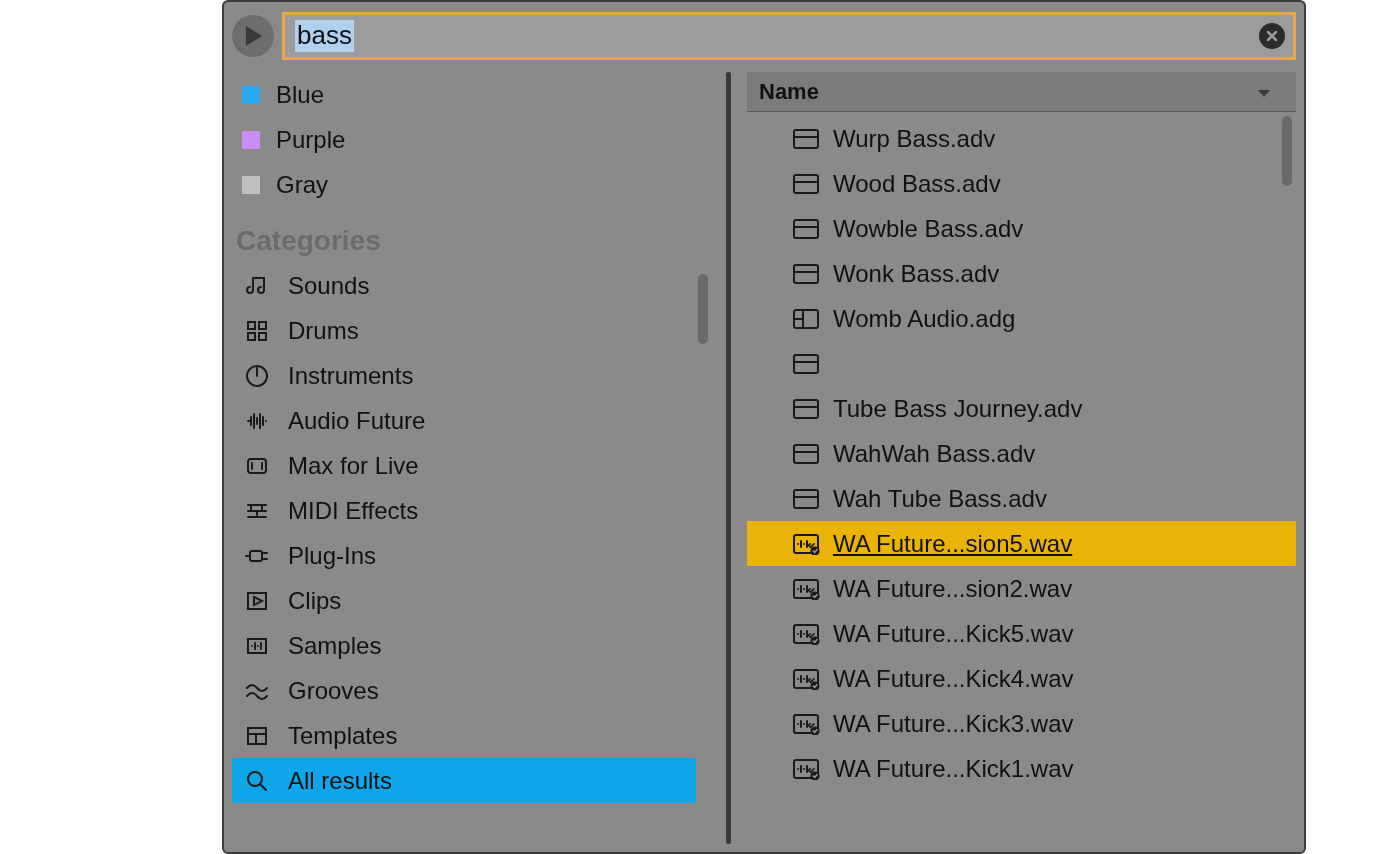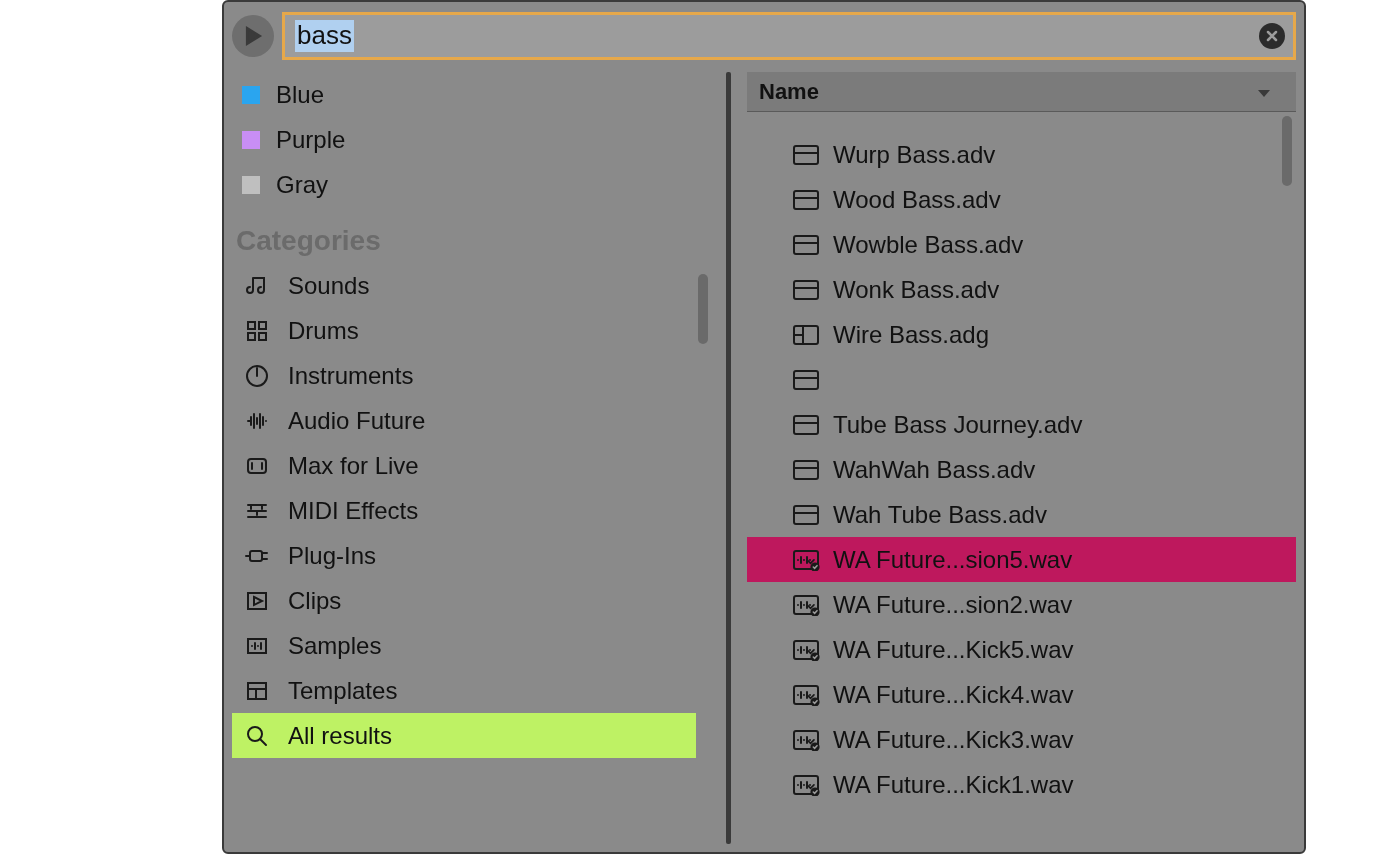--- a/index.html
+++ b/index.html
@@ -106,48 +106,48 @@
     height: 18px;
     flex-shrink:0;
   }
   .section-label {
     font-size: 28px;
     font-weight: 600;
     color: #6b6b6b;
     padding: 18px 0 6px 4px;
   }
   .cat-row { height: 45px; }
-  .cat-row.selected { background: #bef264; }
+  .cat-row.selected { background: #0ea5e9; }
   .cat-icon { width: 30px; display:flex; justify-content:center; }
   .right-header {
     height: 40px;
     background: #7b7b7b;
     border-bottom: 1px solid #5a5a5a;
     display:flex;
     align-items:center;
     padding: 0 12px;
     font-size: 22px;
     font-weight: 700;
     color: #111;
   }
   .sort-arrow {
     margin-left: auto;
     margin-right: 12px;
     color: #3a3a3a;
   }
   .file-list {
     position: relative;
-    padding-top: 20px;
+    padding-top: 4px;
   }
   .file-row {
     height: 45px;
     padding-left: 44px;
     gap: 12px;
   }
-  .file-row.selected { background: #be185d; }
+  .file-row.selected { background: #eab308; text-decoration: underline; }
   .file-icon { width: 30px; display:flex; justify-content:center; flex-shrink:0; }
   .scroll-thumb-left {
     position:absolute;
     right: 2px;
     top: 202px;
     width: 10px;
     height: 70px;
     background: #6a6a6a;
     border-radius: 5px;
   }
@@ -278,20 +278,28 @@
               <svg width="26" height="26" viewBox="0 0 26 26">
                 <rect stroke="#1a1a1a" fill="none" stroke-width="2" stroke-linecap="round" x="4" y="6" width="18" height="14"></rect>
                 <path stroke="#1a1a1a" fill="none" stroke-width="2" stroke-linecap="round" d="M8 13 v0 M11 10 v6 M14 13 v0 M17 10 v6"></path>
               </svg>
             </span>
     <span>Samples</span>
           </div>
           <div class="cat-row">
             <span class="cat-icon">
               <svg width="26" height="26" viewBox="0 0 26 26">
+                <path stroke="#1a1a1a" fill="none" stroke-width="2" stroke-linecap="round" d="M3 10 q5 -6 10 0 t10 0 M3 18 q5 -6 10 0 t10 0"></path>
+              </svg>
+            </span>
+    <span>Grooves</span>
+          </div>
+          <div class="cat-row">
+            <span class="cat-icon">
+              <svg width="26" height="26" viewBox="0 0 26 26">
                 <rect stroke="#1a1a1a" fill="none" stroke-width="2" stroke-linecap="round" x="4" y="5" width="18" height="16"></rect>
                 <path stroke="#1a1a1a" fill="none" stroke-width="2" stroke-linecap="round" d="M4 11 h18 M12 11 v10"></path>
               </svg>
             </span>
     <span>Templates</span>
           </div>
           <div class="cat-row selected">
             <span class="cat-icon">
               <svg width="26" height="26" viewBox="0 0 26 26">
                 <circle stroke="#1a1a1a" fill="none" stroke-width="2" stroke-linecap="round" cx="11" cy="11" r="7"></circle>
@@ -352,21 +360,21 @@
             </span>
     <span>Wonk Bass.adv</span>
           </div>
           <div class="file-row">
             <span class="file-icon">
               <svg width="28" height="22" viewBox="0 0 28 22">
                 <rect stroke="#1a1a1a" fill="none" stroke-width="2" stroke-linecap="round" x="2" y="2" width="24" height="18" rx="2"></rect>
                 <path stroke="#1a1a1a" fill="none" stroke-width="2" stroke-linecap="round" d="M11 2 v18 M2 11 h9"></path>
               </svg>
             </span>
-    <span>Wire Bass.adg</span>
+    <span>Womb Audio.adg</span>
           </div>
           <div class="file-row">
             <span class="file-icon">
               <svg width="28" height="22" viewBox="0 0 28 22">
                 <rect stroke="#1a1a1a" fill="none" stroke-width="2" stroke-linecap="round" x="2" y="2" width="24" height="18" rx="2"></rect>
                 <path stroke="#1a1a1a" fill="none" stroke-width="2" stroke-linecap="round" d="M2 9 h24"></path>
               </svg>
             </span>
           </div>
           <div class="file-row">

